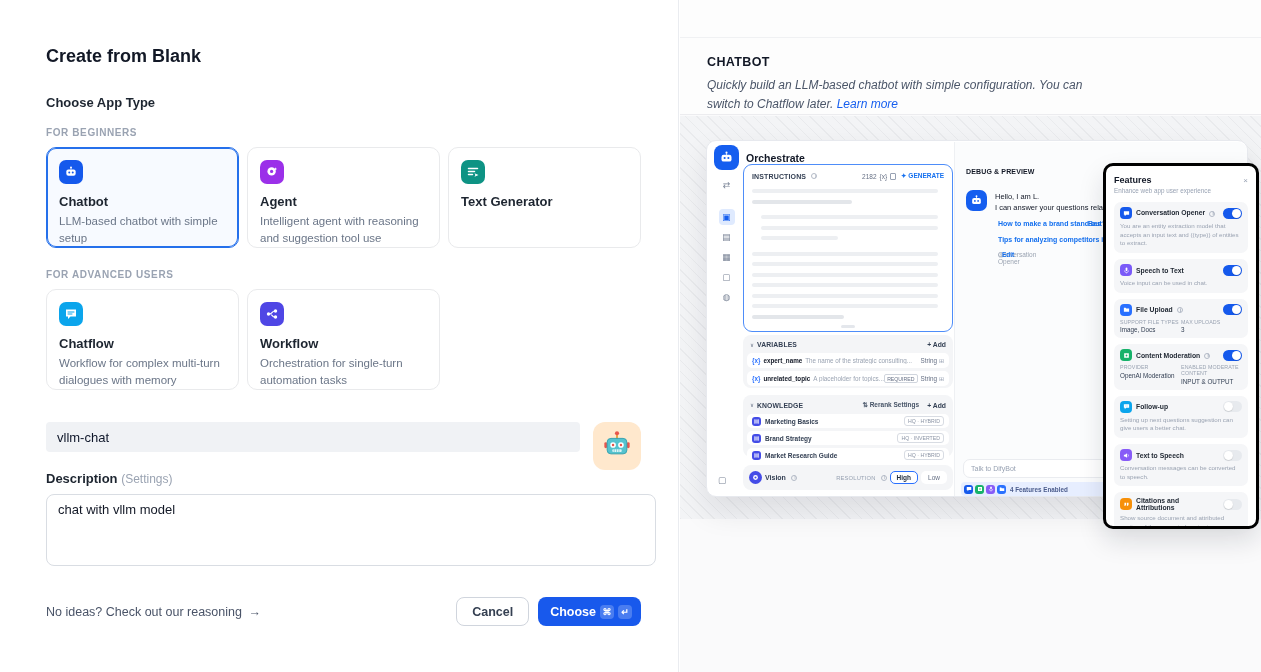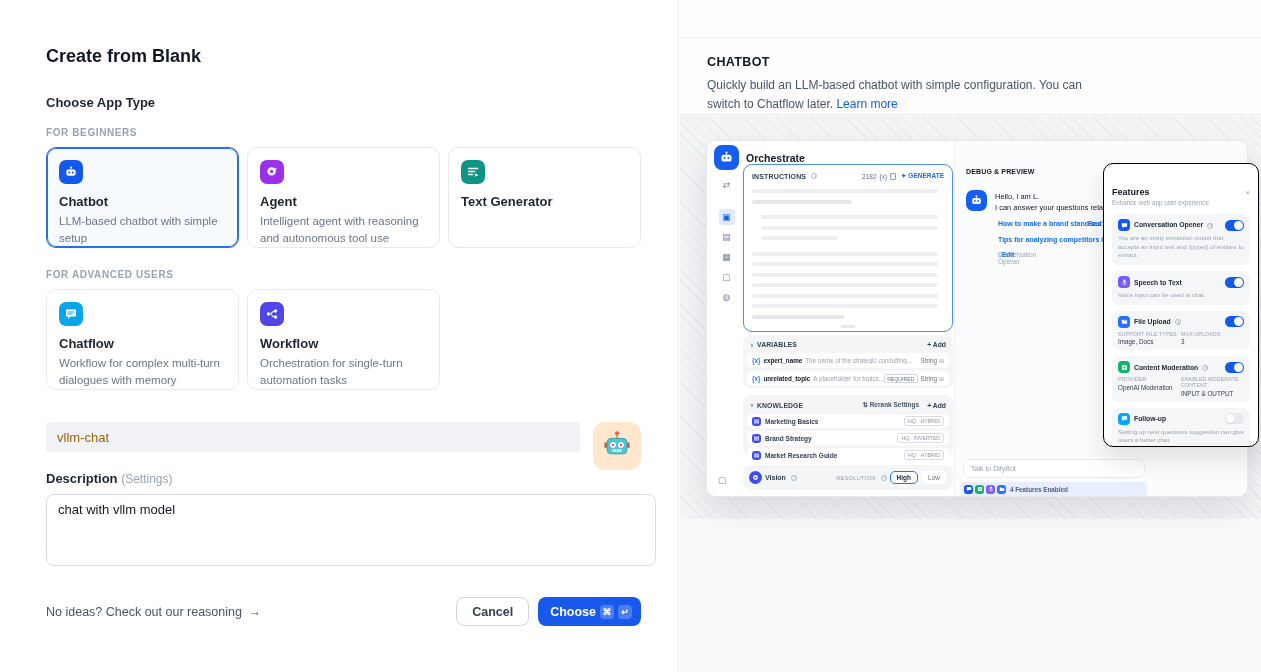--- a/index.html
+++ b/index.html
@@ -15,37 +15,37 @@
   .card { width:193px; height:101px; background:#fff; border:1px solid #e9eaec; border-radius:10px; padding:12px; cursor:pointer; }
   .card.selected { border-color:#2570eb; box-shadow:0 0 0 1px #2570eb inset; background:#f7faff; }
   .tile { width:24px; height:24px; border-radius:7px; display:flex; align-items:center; justify-content:center; margin-bottom:10px; }
   .card-title { font-size:13px; font-weight:700; color:#1d2530; margin-bottom:4px; }
   .card-desc { font-size:11.5px; color:#6b7688; line-height:1.45; }
   .adv-gap { margin-top:0; }
 
   .field-label { font-size:13px; font-weight:700; color:#1d2530; margin-bottom:8px; }
   .opt { font-size:12px; font-weight:400; color:#9aa3b2; }
   .name-block { position:relative; width:595px; margin-top:32px; margin-bottom:19px; }
-  .name-input { width:534px; height:30px; background:#f0f2f5; border:none; border-radius:4px; padding:0 11px; font-size:13px; color:#a16207; outline:none; display:block; }
+  .name-input { width:534px; height:30px; background:#f0f2f5; border:none; border-radius:4px; padding:0 11px; font-size:13px; color:#0f172a; outline:none; display:block; }
   .emoji-tile { position:absolute; right:0; top:0; width:48px; height:48px; background:#ffe8cd; border-radius:12px; display:flex; align-items:center; justify-content:center; cursor:pointer; }
   .desc-area { width:610px; height:72px; border:1px solid #d9dde3; border-radius:8px; background:#fff; padding:7px 11px; font-size:13px; color:#121826; font-family:"Liberation Sans",sans-serif; resize:none; outline:none; }
   .lfooter { width:595px; margin-top:27px; display:flex; align-items:center; justify-content:space-between; }
   .tmpl { font-size:12.5px; color:#4a5468; cursor:pointer; }
   .tmpl .arr { margin-left:3px; }
   .fbtns { display:flex; gap:9px; }
   .btn-cancel { height:29px; padding:0 15px; background:#fff; border:1px solid #d0d5dd; border-radius:8px; font-size:12.5px; font-weight:600; color:#354052; font-family:inherit; cursor:pointer;text-align:right; }
   .btn-create { height:29px; padding:0 9px 0 12px; background:#1859ec; border:none; border-radius:8px; font-size:12.5px; font-weight:700; color:#fff; font-family:inherit; display:flex; align-items:center; gap:4px; cursor:pointer; }
   .kbd { width:14px; height:14px; background:rgba(255,255,255,.22); border-radius:4px; font-size:9px; display:flex; align-items:center; justify-content:center; }
 
   
   .right { position:absolute; left:680px; top:0; width:581px; height:672px; background:#fafafb; }
   .r-top { height:38px; background:#fdfdfd; border-bottom:1px solid #f0f1f3; }
   .r-info { height:77px; background:#fdfdfd; border-bottom:1px solid #ececef; padding:17px 0 0 27px; }
   .r-info h3 { font-size:12.5px; font-weight:700; letter-spacing:.03em; color:#121826; margin-bottom:7px; }
-  .r-info p { width:382px; font-size:12px; line-height:1.55; color:#4a5568; }
+  .r-info p { width:382px; font-size:12px; line-height:1.55; color:#4a5568;font-style:italic; }
   .learn { color:#155eef; cursor:pointer; }
   .hatch { position:absolute; left:0; top:116px; width:581px; height:403px;
     background-color:#f3f4f6;
     background-image:repeating-linear-gradient(45deg, rgba(16,24,40,.045) 0 1px, transparent 1px 8px); }
 
   
   .pcard { position:absolute; left:26px; top:140px; width:542px; height:357px; background:#fff; border:1px solid #e7e9ee; border-radius:10px; box-shadow:0 14px 30px rgba(16,24,40,.10); z-index:2; }
   .pcard * { position:absolute; }
   .p-appicon { left:7px; top:4px; width:25px; height:25px; border-radius:8px; background:#155eef; display:flex; align-items:center; justify-content:center; }
   .p-title { left:39px; top:11px; font-size:10.5px; font-weight:700; color:#121826; }
@@ -127,21 +127,21 @@
   .meta .edit { color:#1570ef; font-weight:600; margin-left:4px; }
   .meta .tgt { margin-right:2px; }
   .chat-input { left:256px; top:318px; width:182px; height:19px; background:#fff; border:1px solid #eaecf0; border-radius:7px; font-size:7px; color:#98a2b3; display:flex; align-items:center; padding:0 7px; }
   .chat-input * { position:static; }
   .feat-bar { left:254px; top:341px; width:186px; height:14px; background:#e7eeff; border-radius:4px; display:flex; align-items:center; gap:2px; padding:0 3px; }
   .feat-bar * { position:static; }
   .fb-ic { width:9px; height:9px; border-radius:3px; display:flex; align-items:center; justify-content:center; }
   .fb-txt { font-size:6.3px; color:#4a5b8c; font-weight:600; margin-left:2px; }
 
   
-  .features { position:absolute; left:423px; top:163px; width:156px; height:284px; background:#fff; border:1px solid #000000; border-radius:10px; box-shadow:0 12px 26px rgba(16,24,40,.13); padding:23px 8px; overflow:hidden; z-index:5; }
+  .features { position:absolute; left:423px; top:163px; width:156px; height:366px; background:#fff; border:3px solid #000000; border-radius:10px; box-shadow:0 12px 26px rgba(16,24,40,.13); padding:9px 8px; overflow:hidden; z-index:5; }
   .f-head { display:flex; align-items:center; }
   .f-title { font-size:9px; font-weight:700; color:#121826; flex:1; }
   .f-close { font-size:8px; color:#98a2b3; cursor:pointer; }
   .f-sub { font-size:6.3px; color:#98a2b3; margin:2px 0 8px; }
   .f-card { background:#f5f6f8; border-radius:7px; padding:5px 6px; margin-bottom:6px; }
   .f-row { display:flex; align-items:center; gap:4px; }
   .f-icon { width:12px; height:12px; border-radius:4px; display:flex; align-items:center; justify-content:center; flex:none; }
   .f-name { font-size:6.8px; font-weight:700; color:#1d2530; flex:1; }
   .f-desc { font-size:6.2px; color:#9aa3b2; line-height:1.4; margin-top:3px; }
   .f-cols { display:flex; margin-top:3px; }
@@ -177,21 +177,21 @@
     </div>
     <div class="card">
       <div class="tile" style="background: rgb(155, 48, 233);">
         <svg width="14" height="14" viewBox="0 0 14 14">
             <circle cx="6.6" cy="6.4" r="4.2" fill="#fff"></circle>
             <circle cx="6.6" cy="6.4" r="1.6" fill="#9b30e9"></circle>
             <path d="M10.5 2.2l.5 1.2 1.2.5-1.2.5-.5 1.2-.5-1.2-1.2-.5 1.2-.5z" fill="#fff"></path>
           </svg>
       </div>
       <div class="card-title">Agent</div>
-      <div class="card-desc">Intelligent agent with reasoning and autonomous tool use</div>
+      <div class="card-desc">Intelligent agent with reasoning and suggestion tool use</div>
     </div>
     <div class="card">
       <div class="tile" style="background: rgb(14, 147, 132);">
         <svg width="14" height="14" viewBox="0 0 14 14">
             <path d="M2.5 3.5h9M2.5 6.5h6M2.5 9.5h4" stroke="#fff" stroke-width="1.5" stroke-linecap="round"></path>
             <path d="M8.5 8.2l4 1.8-4 1.8.9-1.8z" fill="#fff"></path>
           </svg>
       </div>
       <div class="card-title">Text Generator</div>
     </div>

